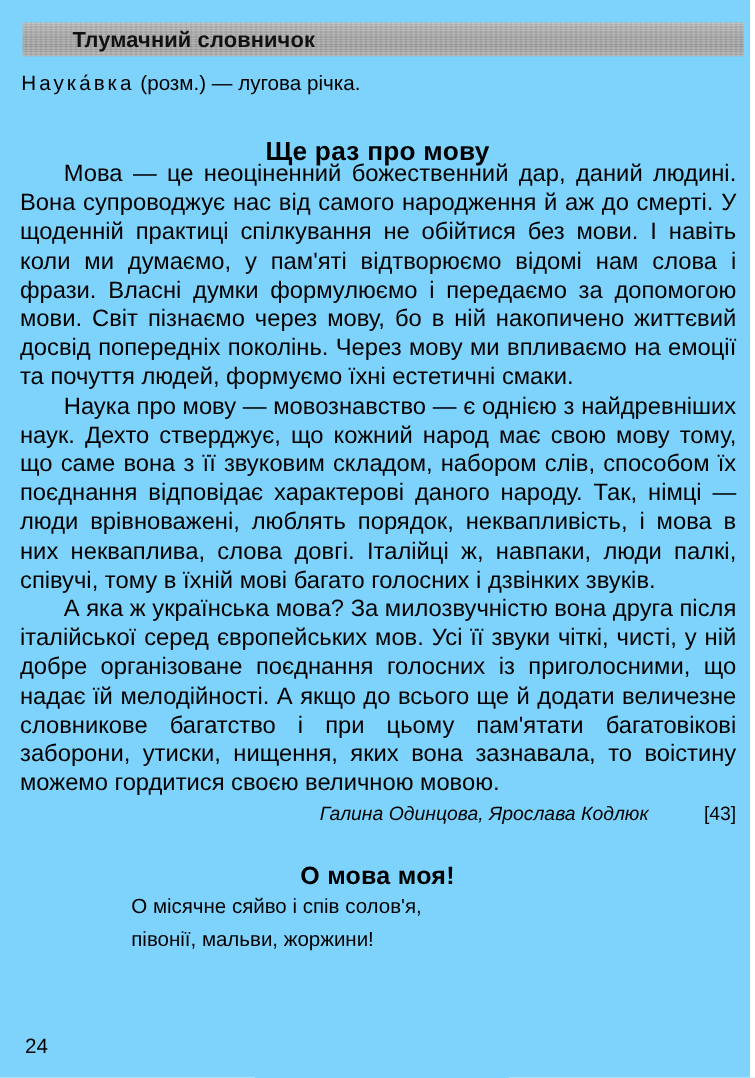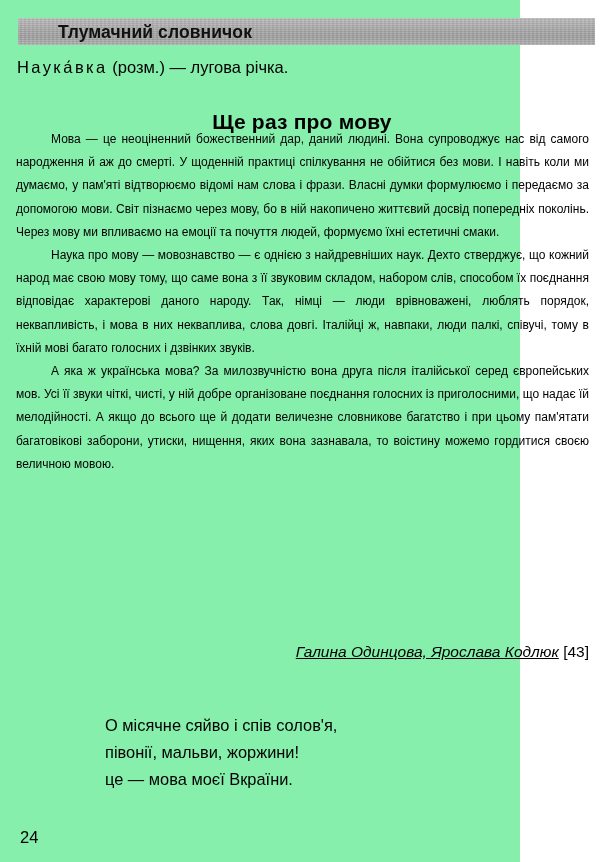--- a/index.html
+++ b/index.html
@@ -11,23 +11,23 @@
     width: 604px;
     height: 862px;
     position: relative;
     font-family: "Liberation Sans", sans-serif;
     color: #000000;
     overflow: hidden;
   }
 
   .page {
     position: relative;
-    width: 520px;
+    width: 600px;
     height: 862px;
-    background: #86efac;
+    background: #7dd3fc;
   }
 
   
   .banner {
     position: absolute;
     left: 18px;
     top: 18px;
     width: 577px;
     height: 27px;
     background: linear-gradient(180deg, #b9b9b9 0%, #a9a9a9 35%, #9e9e9e 70%, #adadad 100%);
@@ -82,21 +82,21 @@
     font-weight: bold;
     letter-spacing: 0.2px;
   }
 
   
   .body-text {
     position: absolute;
     left: 16px;
     top: 128px;
     width: 573px;
-    font-size: 12px;
+    font-size: 19px;
     line-height: 23.2px;
     text-align: justify;
     text-justify: inter-word;
   }
   .body-text p {
     margin: 0 0 0 0;
     text-indent: 35px;
     hyphens: manual;
   }
 
@@ -104,24 +104,24 @@
   .attribution {
     position: absolute;
     left: 0;
     top: 643px;
     width: 589px;
     text-align: right;
     font-size: 15.5px;
   }
   .attribution .names {
     font-style: italic;
-    text-decoration: underline;
   }
   .attribution .ref {
     font-style: normal;
+    margin-left: 40px;
   }
 
   
   .poem-title {
     position: absolute;
     left: 0;
     top: 673px;
     width: 604px;
     text-align: center;
     font-size: 20px;
@@ -168,22 +168,22 @@
     <p>Мова — це неоціненний божественний дар, даний людині. Вона супроводжує нас від самого народження й аж до смерті. У щоденній практиці спілкування не обійтися без мови. І навіть коли ми думаємо, у пам'яті відтворюємо відомі нам слова і фрази. Власні думки формулюємо і передаємо за допомогою мови. Світ пізнаємо через мову, бо в ній накопичено життєвий досвід попередніх поколінь. Через мову ми впливаємо на емоції та почуття людей, формуємо їхні естетичні смаки.</p>
     <p>Наука про мову — мовознавство — є однією з найдревніших наук. Дехто стверджує, що кожний народ має свою мову тому, що саме вона з її звуковим складом, набором слів, способом їх поєднання відповідає характерові даного народу. Так, німці — люди врівноважені, люблять порядок, неквапливість, і мова в них некваплива, слова довгі. Італійці ж, навпаки, люди палкі, співучі, тому в їхній мові багато голосних і дзвінких звуків.</p>
     <p>А яка ж українська мова? За милозвучністю вона друга після італійської серед європейських мов. Усі її звуки чіткі, чисті, у ній добре організоване поєднання голосних із приголосними, що надає їй мелодійності. А якщо до всього ще й додати величезне словникове багатство і при цьому пам'ятати багатовікові заборони, утиски, нищення, яких вона зазнавала, то воістину можемо гордитися своєю величною мовою.</p>
   </div>
 
   <div class="attribution">
     <span class="names">Галина Одинцова, Ярослава Кодлюк</span>
     <span class="ref">[43]</span>
   </div>
 
+  <h2 class="poem-title">О мова моя!</h2>
 
   <div class="poem">
     <div>О місячне сяйво і спів солов'я,</div>
     <div>півонії, мальви, жоржини!</div>
-    <div>це — мова моєї Вкраїни.</div>
   </div>
 
   <div class="page-number">24</div>
 
 </div>
 
 </body></html>

